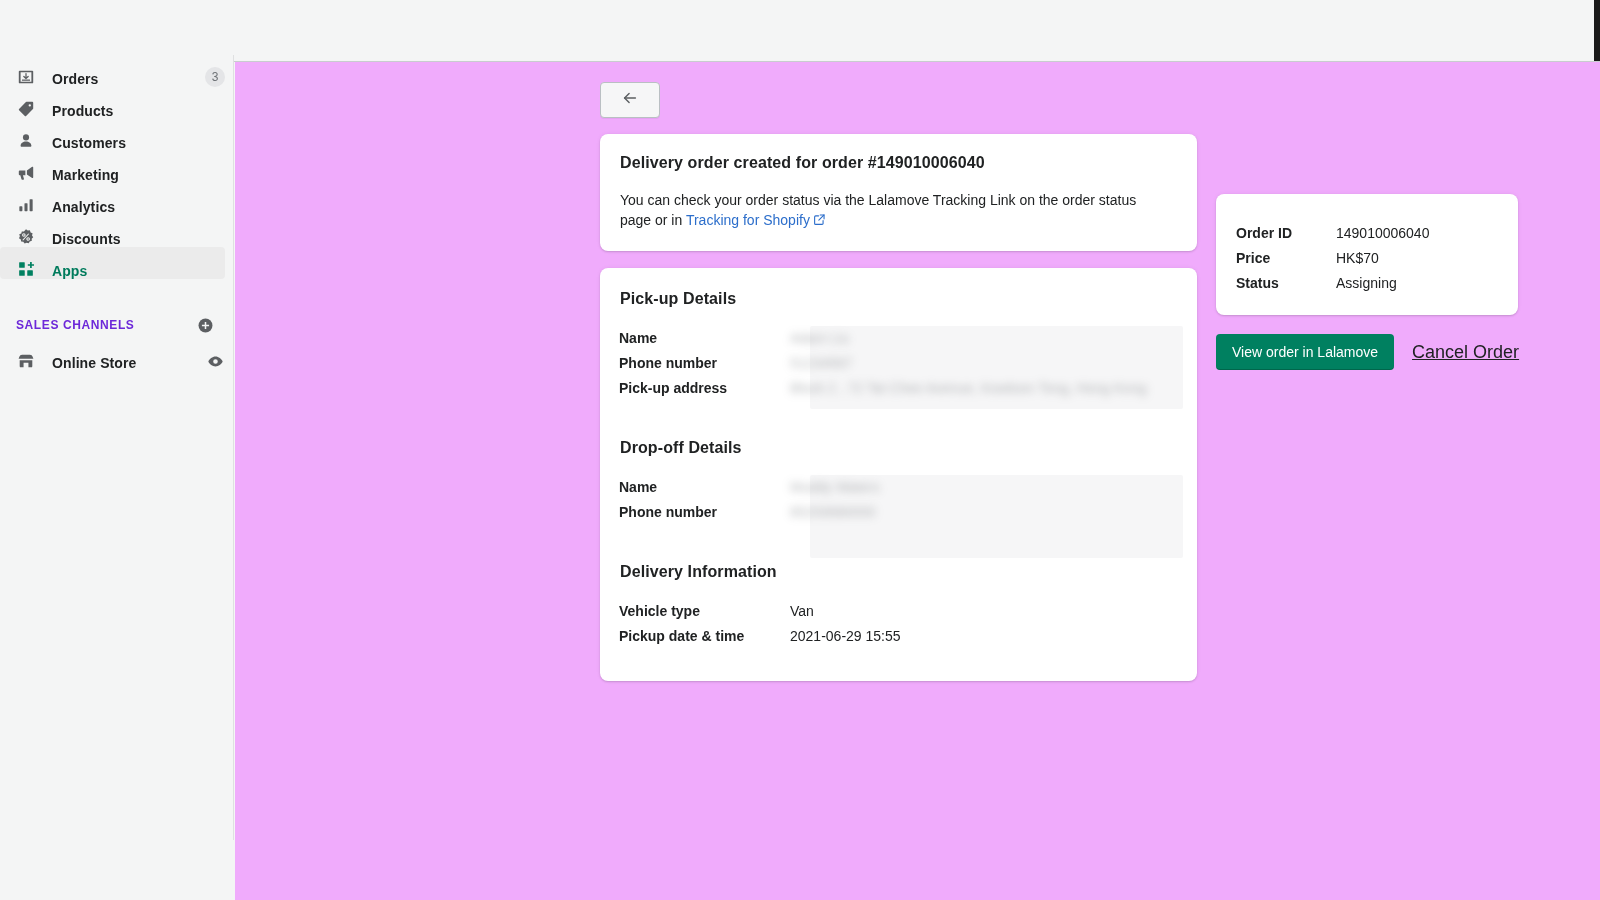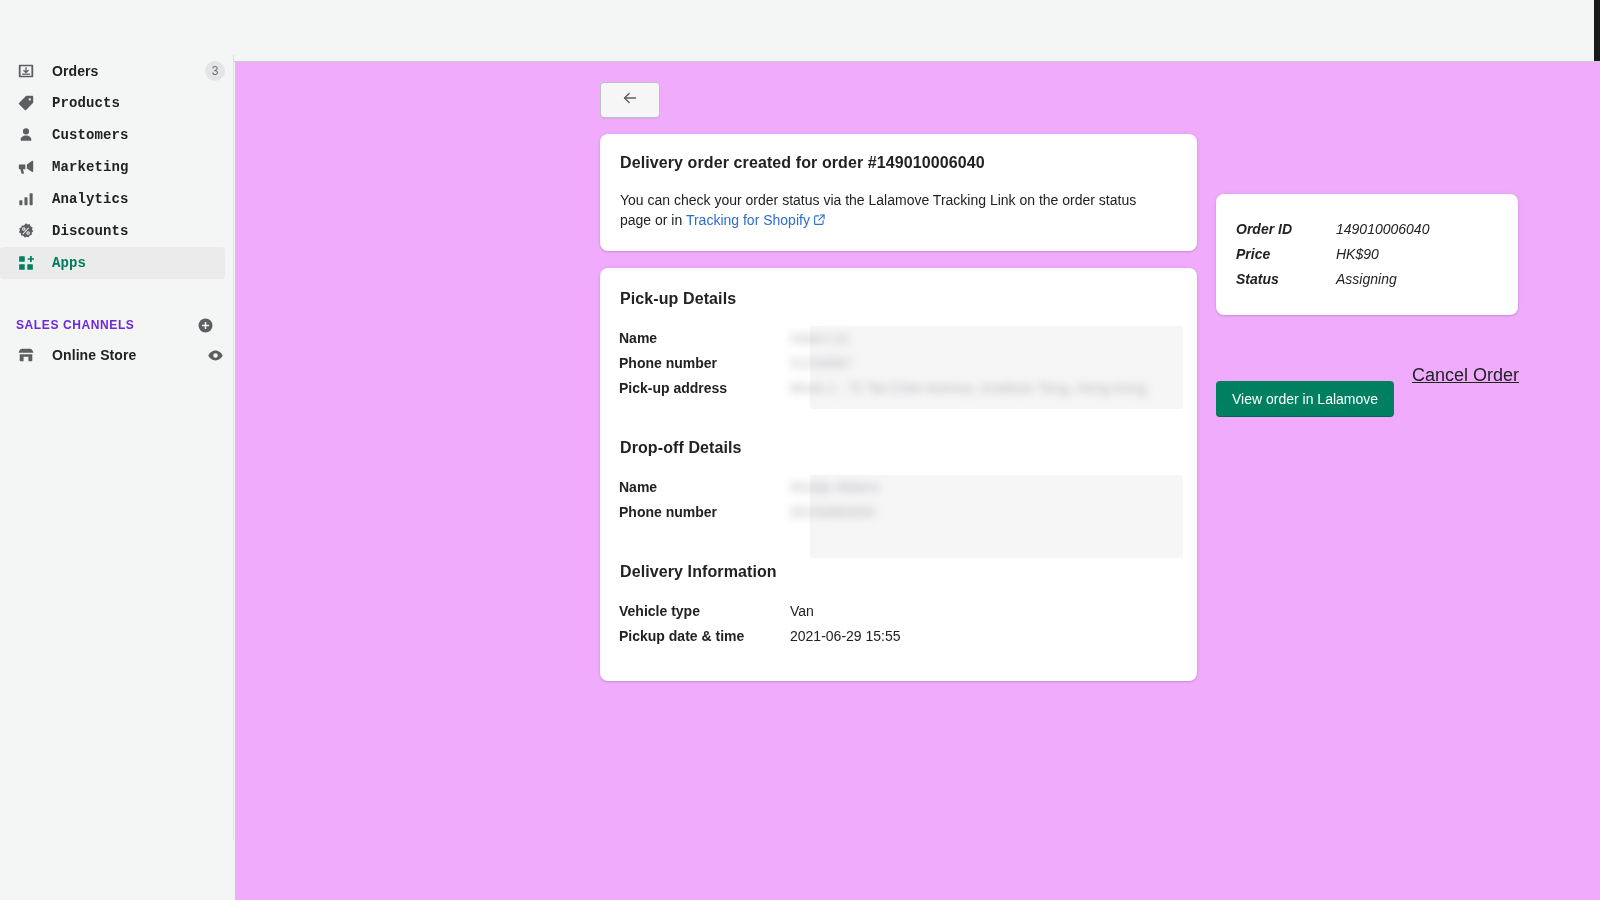--- a/index.html
+++ b/index.html
@@ -27,28 +27,28 @@
   
   #sidebar {
     position: absolute; top: 55px; left: 0;
     width: 234px; height: 785px;
     background: #f4f5f5;
     border-right: 1px solid #dfe0e1;
     padding-top: 0;
   }
   .nav-item {
     position: relative;
-    display: flex; align-items: center;
+    display: flex; align-items: flex-end;
     height: 32px;
     margin: 0 8px 0 0;
     padding-left: 16px;
     border-radius: 4px;
     cursor: pointer;
   }
-  .nav-item + .nav-item { margin-top: 0; font-family: Liberation Mono, monospace; }
+  .nav-item + .nav-item { margin-top: 0; }
   .nav-item .nv-icon {
     width: 20px; height: 20px;
     display: inline-flex; align-items: center; justify-content: center;
     flex: 0 0 20px;
     color: #5c5f62;
   }
   .nav-item .nv-label {
     margin-left: 16px;
     font-size: 14px;
     font-weight: 600;
@@ -206,21 +206,21 @@
   }
   .sec-gap { height: 34px; }
 
   
   #summary-card {
     position: absolute;
     top: 132px; left: 981px;
     width: 302px;
     padding: 22px 20px 24px 20px;
   }
-  .sum-row { display: flex; height: 25px; align-items: center; font-style: italic; }
+  .sum-row { display: flex; height: 25px; align-items: flex-end; }
   .sum-label {
     width: 100px; flex: 0 0 100px;
     font-size: 14px; font-weight: 700; color: #202223;
   }
   .sum-value { font-size: 14px; color: #202223; }
 
   #action-row {
     position: absolute;
     top: 272px; left: 981px;
     display: flex; align-items: center;
@@ -230,21 +230,20 @@
     color: #ffffff;
     font-size: 14px;
     font-weight: 500;
     border: none;
     border-radius: 4px;
     height: 36px;
     padding: 0 16px;
     cursor: pointer;
     font-family: "Liberation Sans", sans-serif;
     box-shadow: inset 0 -1px 0 rgba(0,0,0,0.2);
-    margin-top: 47px;
   }
   #cancel-link {
     margin-left: 18px;
     font-size: 18px;
     color: #202223;
     text-decoration: underline;
     cursor: pointer;
   }
 </style>
 </head>
@@ -433,21 +432,21 @@
 
   </div>
 
   <div id="summary-card" class="card">
     <div class="sum-row">
       <div class="sum-label">Order ID</div>
       <div class="sum-value">149010006040</div>
     </div>
     <div class="sum-row">
       <div class="sum-label">Price</div>
-      <div class="sum-value">HK$90</div>
+      <div class="sum-value">HK$70</div>
     </div>
     <div class="sum-row">
       <div class="sum-label">Status</div>
       <div class="sum-value">Assigning</div>
     </div>
   </div>
 
   <div id="action-row">
     <button id="primary-button">View order in Lalamove</button>
     <a id="cancel-link" href="#">Cancel Order</a>

